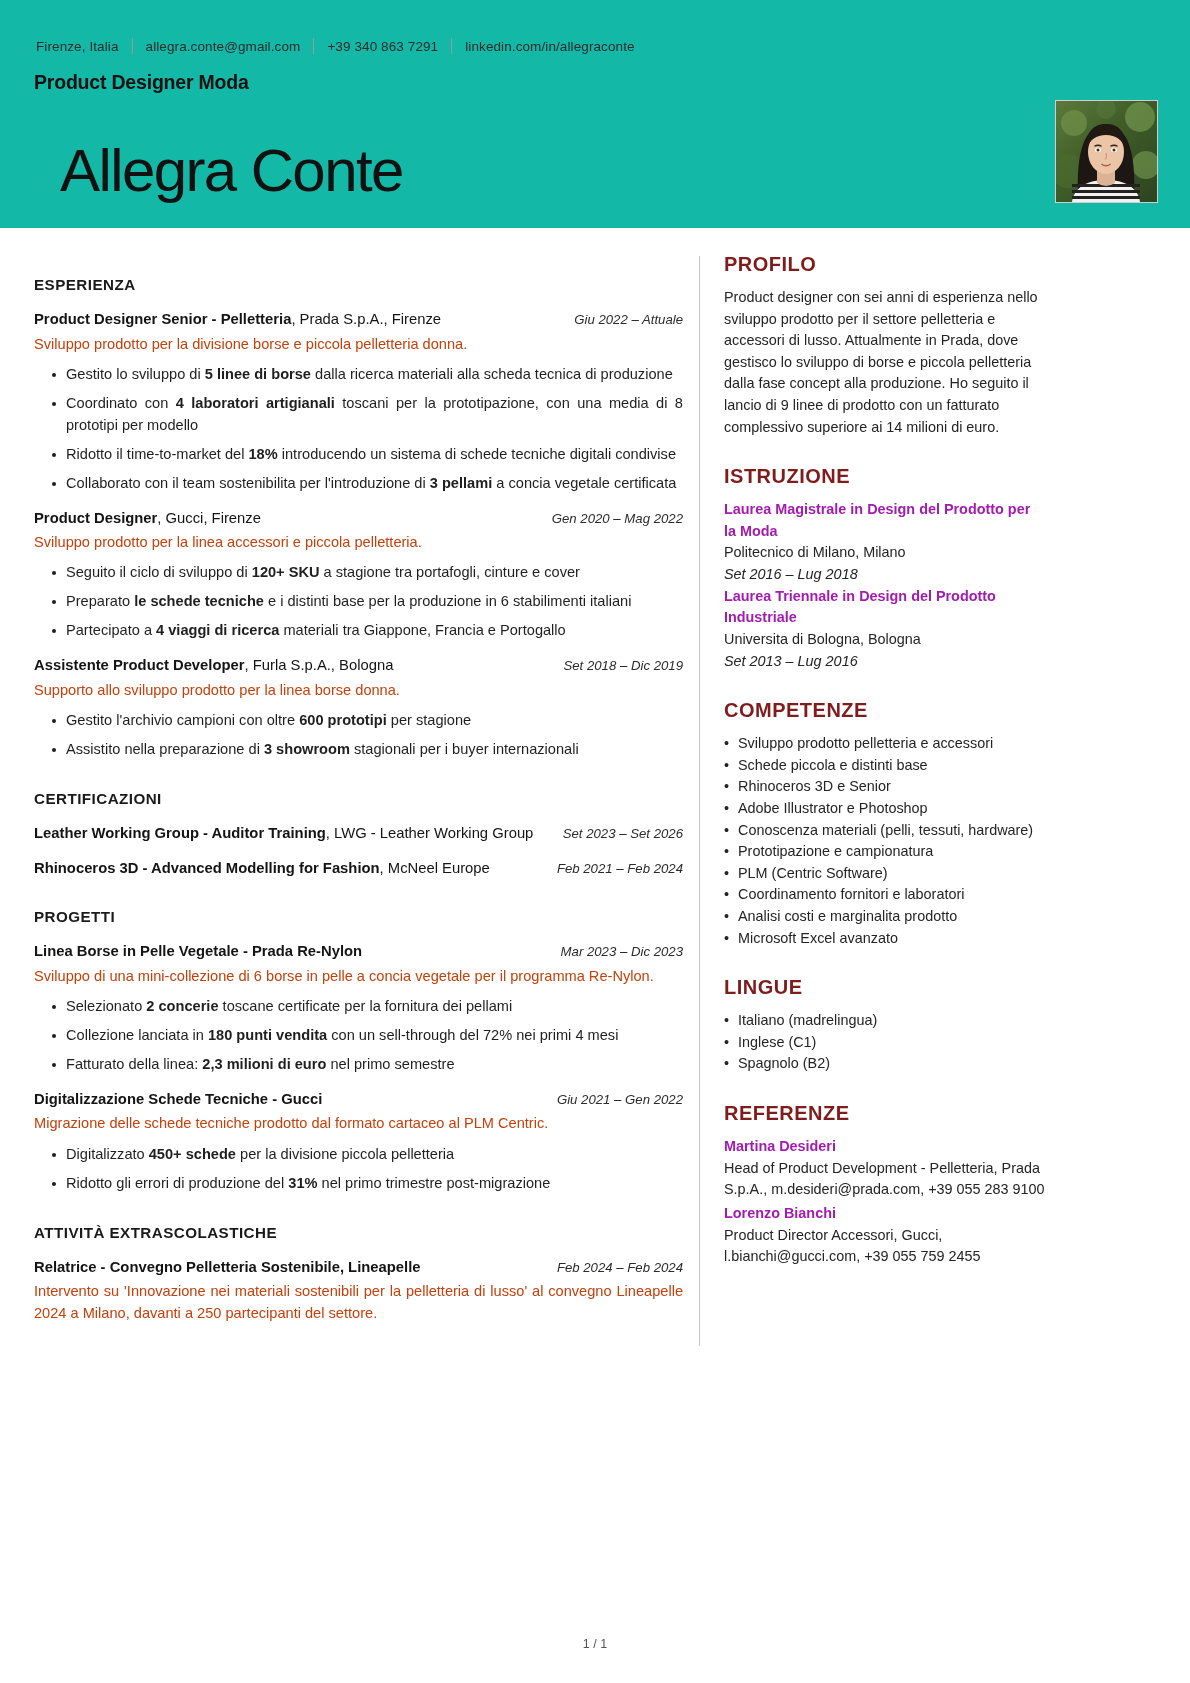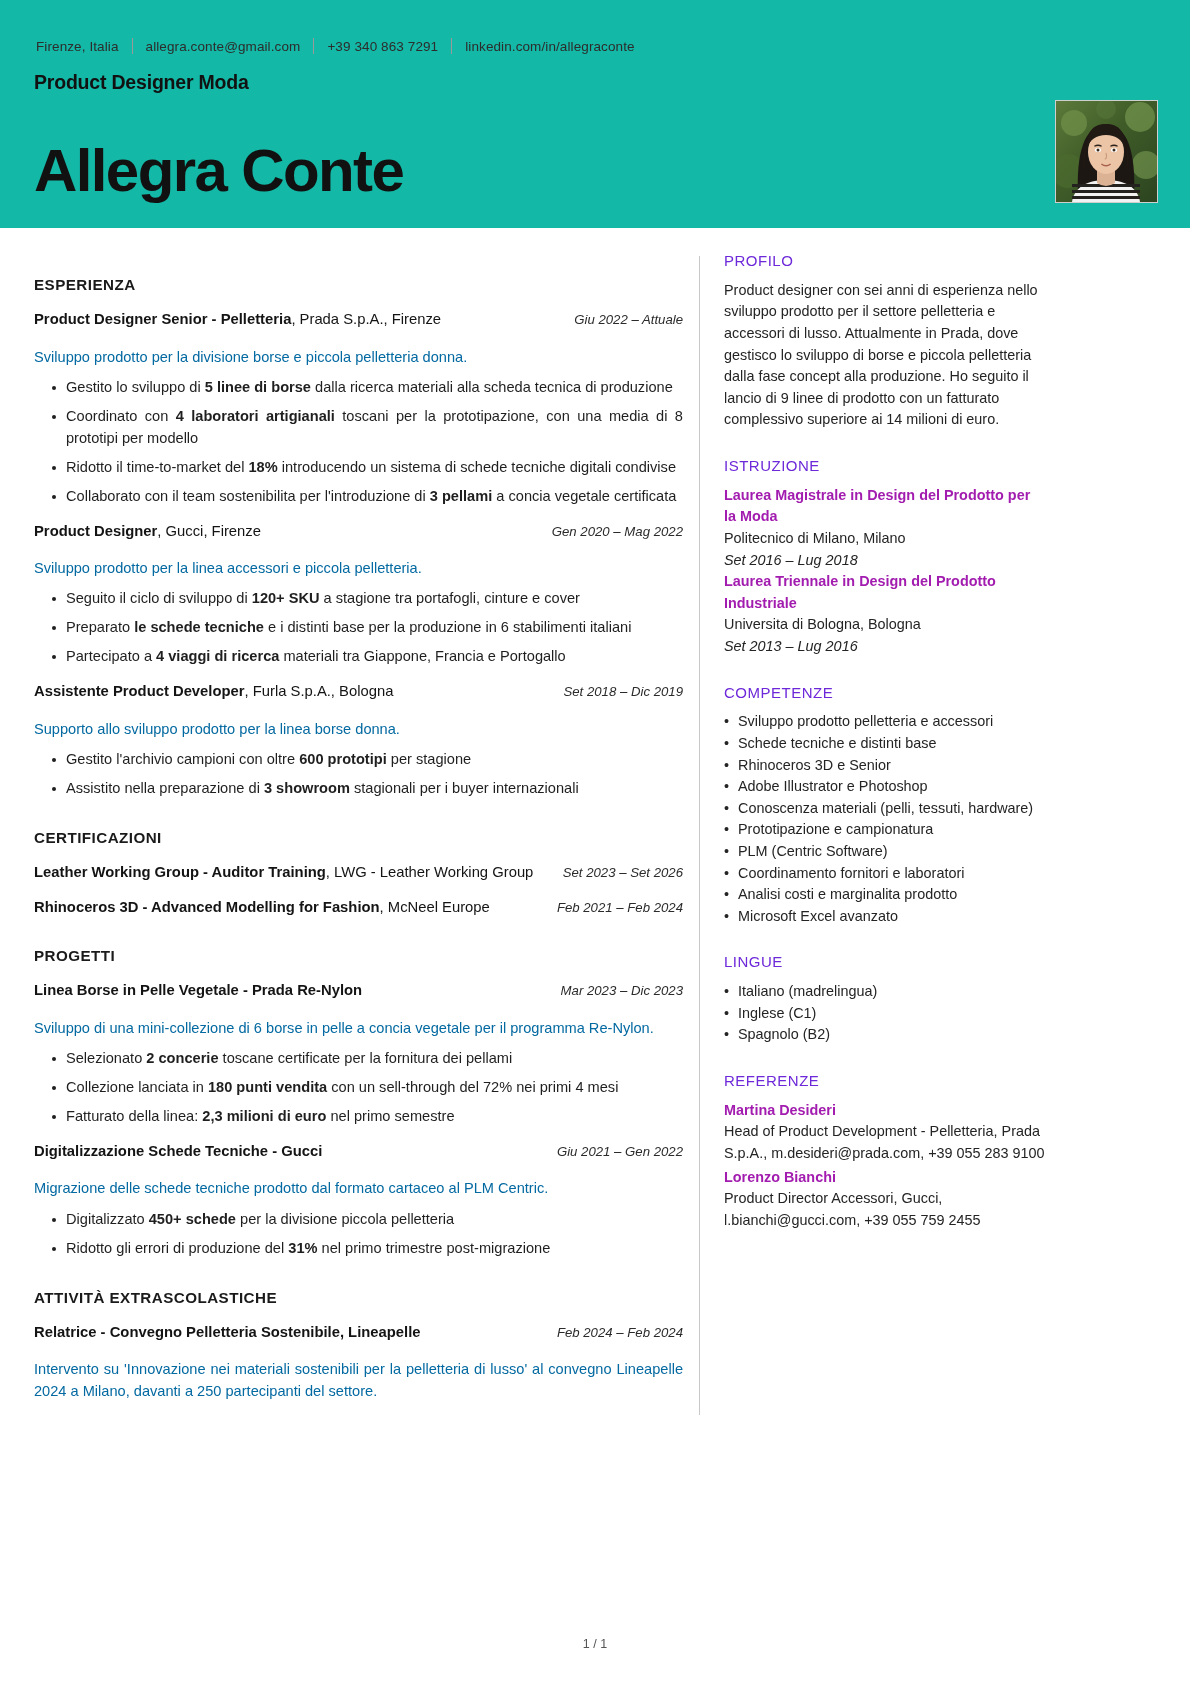--- a/index.html
+++ b/index.html
@@ -45,25 +45,26 @@
   }
   .job-title {
     font-size: 19.5px;
     font-weight: bold;
     color: #111;
     margin-top: 17px;
     letter-spacing: -0.2px;
   }
   .full-name {
     font-size: 60px;
-    font-weight: bold;
+    font-weight: normal;
     color: #111;
     letter-spacing: -1.6px;
     line-height: 1;
     margin-top: 47px;
+    margin-left: 26px;
   }
   .photo {
     position: absolute;
     right: 32px;
     top: 100px;
     width: 103px;
     height: 103px;
     border: 1px solid #cfcfcf;
     overflow: hidden;
   }
@@ -111,22 +112,22 @@
   .entry-title b { font-weight: bold; }
   .entry-date {
     font-size: 13.2px;
     font-style: italic;
     color: #2b2b2b;
     white-space: nowrap;
     flex: 0 0 auto;
   }
   .entry-sub {
     font-size: 14.6px;
-    color: #0369a1;
-    margin-top: 16px;
+    color: #c2410c;
+    margin-top: 3px;
   }
   ul.bullets {
     list-style: none;
     margin: 9px 0 0 0;
     padding: 0;
   }
   ul.bullets li {
     position: relative;
     padding-left: 32px;
     margin-bottom: 7px;
@@ -146,24 +147,24 @@
     border-radius: 50%;
     background: #1f1f1f;
   }
   ul.bullets li b { font-weight: bold; }
   .entry-desc-just { text-align: justify; }
 
   
   .col-side { font-size: 14.4px; line-height: 1.45; color: #242424; }
   .side-sec + .side-sec { margin-top: 24px; }
   .side-head {
-    font-size: 15px;
-    font-weight: normal;
+    font-size: 20px;
+    font-weight: bold;
     letter-spacing: 0.5px;
-    color: #6d28d9;
+    color: #7f1d1d;
     margin-bottom: 8px;
   }
   .side-p { font-size: 14.4px; line-height: 1.5; }
   .side-strong { font-weight: bold; color: #a21caf; }
   .side-italic { font-style: italic; }
   .side-line { font-size: 14.4px; line-height: 1.5; }
   ul.side-list { list-style: none; margin: 0; padding: 0; }
   ul.side-list li {
     position: relative;
     padding-left: 14px;
@@ -384,21 +385,21 @@
               <div class="side-line">Universita di Bologna, Bologna</div>
               <div class="side-line side-italic">Set 2013 – Lug 2016</div>
             </div>
           </div>
       </div>
 
       <div class="side-sec">
         <div class="side-head">COMPETENZE</div>
         <ul class="side-list" id="skill-list">
             <li>Sviluppo prodotto pelletteria e accessori</li>
-            <li>Schede tecniche e distinti base</li>
+            <li>Schede piccola e distinti base</li>
             <li>Rhinoceros 3D e Senior</li>
             <li>Adobe Illustrator e Photoshop</li>
             <li>Conoscenza materiali (pelli, tessuti, hardware)</li>
             <li>Prototipazione e campionatura</li>
             <li>PLM (Centric Software)</li>
             <li>Coordinamento fornitori e laboratori</li>
             <li>Analisi costi e marginalita prodotto</li>
             <li>Microsoft Excel avanzato</li>
           </ul>
       </div>

